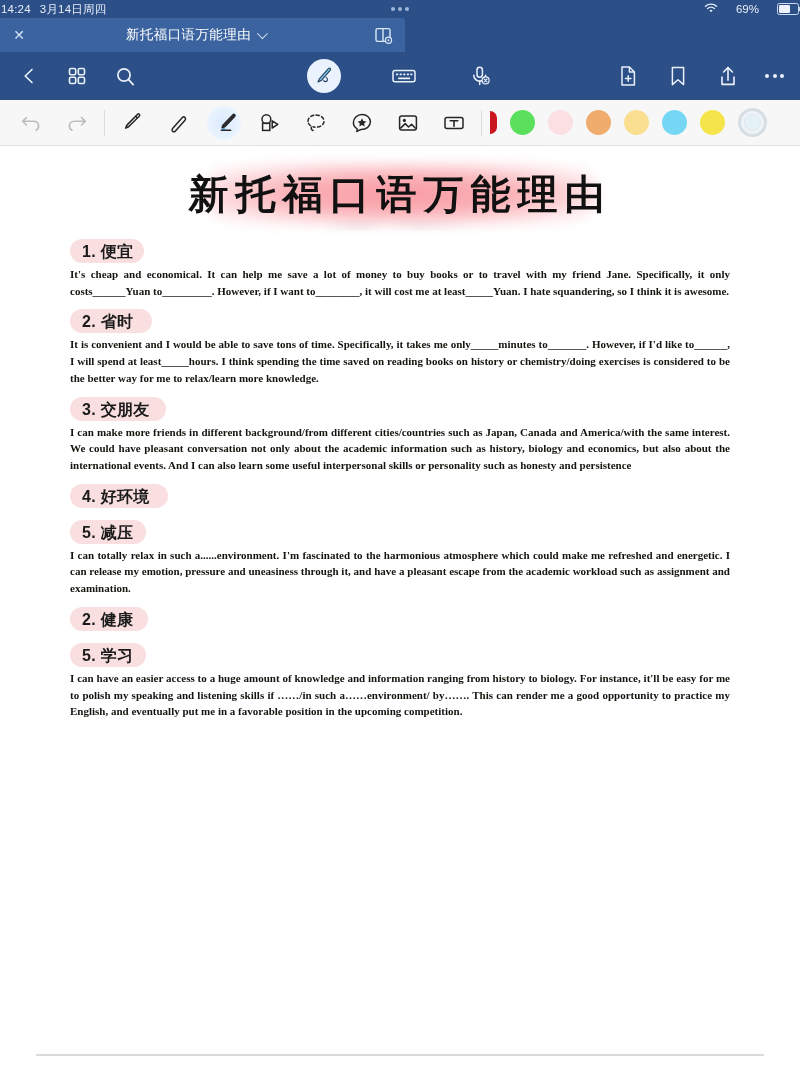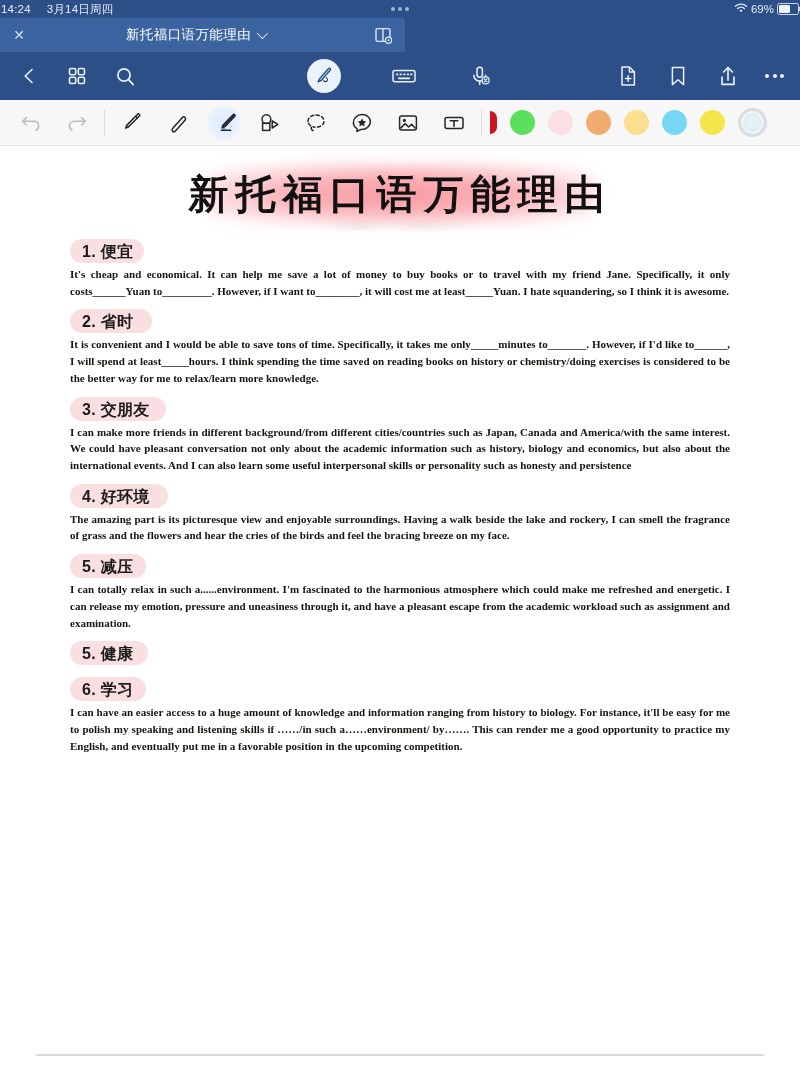--- a/index.html
+++ b/index.html
@@ -11,24 +11,24 @@
   }
   .screen{position:relative;width:800px;height:1067px;background:#fff;}
 
   
   .statusbar{
     position:relative;height:18px;background:#2b4f86;
     display:flex;align-items:center;color:#e8eef8;
     font-size:11.5px;padding:0 1px;box-sizing:border-box;
   }
   .sb-time{font-weight:400;letter-spacing:.2px;}
-  .sb-date{margin-left:16px;letter-spacing:.2px;}
+  .sb-date{margin-left:9px;letter-spacing:.2px;}
   .sb-dots{position:absolute;left:50%;transform:translateX(-50%);display:flex;gap:3px;}
   .sb-dots i{width:4px;height:4px;border-radius:50%;background:#9fb6d6;display:block;}
-  .sb-right{margin-left:auto;display:flex;align-items:center;gap:3px;}
+  .sb-right{margin-left:auto;display:flex;align-items:center;gap:18px;}
   .sb-batt{width:20px;height:10px;border:1.2px solid #cdd9ec;border-radius:2.5px;position:relative;display:inline-block;}
   .sb-batt::after{content:"";position:absolute;right:-3px;top:2.6px;width:1.6px;height:4px;background:#cdd9ec;border-radius:0 1px 1px 0;}
   .sb-batt i{position:absolute;left:1.3px;top:1.3px;bottom:1.3px;width:11px;background:#eef3fb;border-radius:1.2px;display:block;}
 
   
   .tabbar{position:relative;height:34px;background:#2b4f86;}
   .tab{
     position:absolute;left:0;top:0;width:405px;height:34px;
     background:#3a639f;display:flex;align-items:center;
     border-top-right-radius:3px;
@@ -386,42 +386,41 @@
             <span class="sec-label">3. 交朋友</span>
           </div>
           <div class="sec-body">I can make more friends in different background/from different cities/countries such as Japan, Canada and America/with the same interest. We could have pleasant conversation not only about the academic information such as history, biology and economics, but also about the international events. And I can also learn some useful interpersonal skills or personality such as honesty and persistence</div>
         </div>
 
         <div class="section">
           <div class="sec-head">
             <span class="sec-pill" style="width:98px;"></span>
             <span class="sec-label">4. 好环境</span>
           </div>
-          <div class="sec-body">The amazing part is its picturesque view and enjoyable surroundings. Having a walk beside the lake and rockery, I can smell the fragrance of grass and the flowers and hear the cries of the birds and feel the bracing breeze on my face.</div>
         </div>
 
         <div class="section">
           <div class="sec-head">
             <span class="sec-pill" style="width:76px;"></span>
             <span class="sec-label">5. 减压</span>
           </div>
           <div class="sec-body">I can totally relax in such a......environment. I'm fascinated to the harmonious atmosphere which could make me refreshed and energetic. I can release my emotion, pressure and uneasiness through it, and have a pleasant escape from the academic workload such as assignment and examination.</div>
         </div>
 
         <div class="section">
           <div class="sec-head">
             <span class="sec-pill" style="width:78px;"></span>
-            <span class="sec-label">5. 健康</span>
+            <span class="sec-label">2. 健康</span>
           </div>
         </div>
 
         <div class="section">
           <div class="sec-head">
             <span class="sec-pill" style="width:76px;"></span>
-            <span class="sec-label">6. 学习</span>
+            <span class="sec-label">5. 学习</span>
           </div>
           <div class="sec-body">I can have an easier access to a huge amount of knowledge and information ranging from history to biology. For instance, it'll be easy for me to polish my speaking and listening skills if ……/in such a……environment/ by……. This can render me a good opportunity to practice my English, and eventually put me in a favorable position in the upcoming competition.</div>
         </div>
 
       </div>
     </div>
 
     <div class="pagefoot">
       <div class="foot-rule"></div>
     </div>

